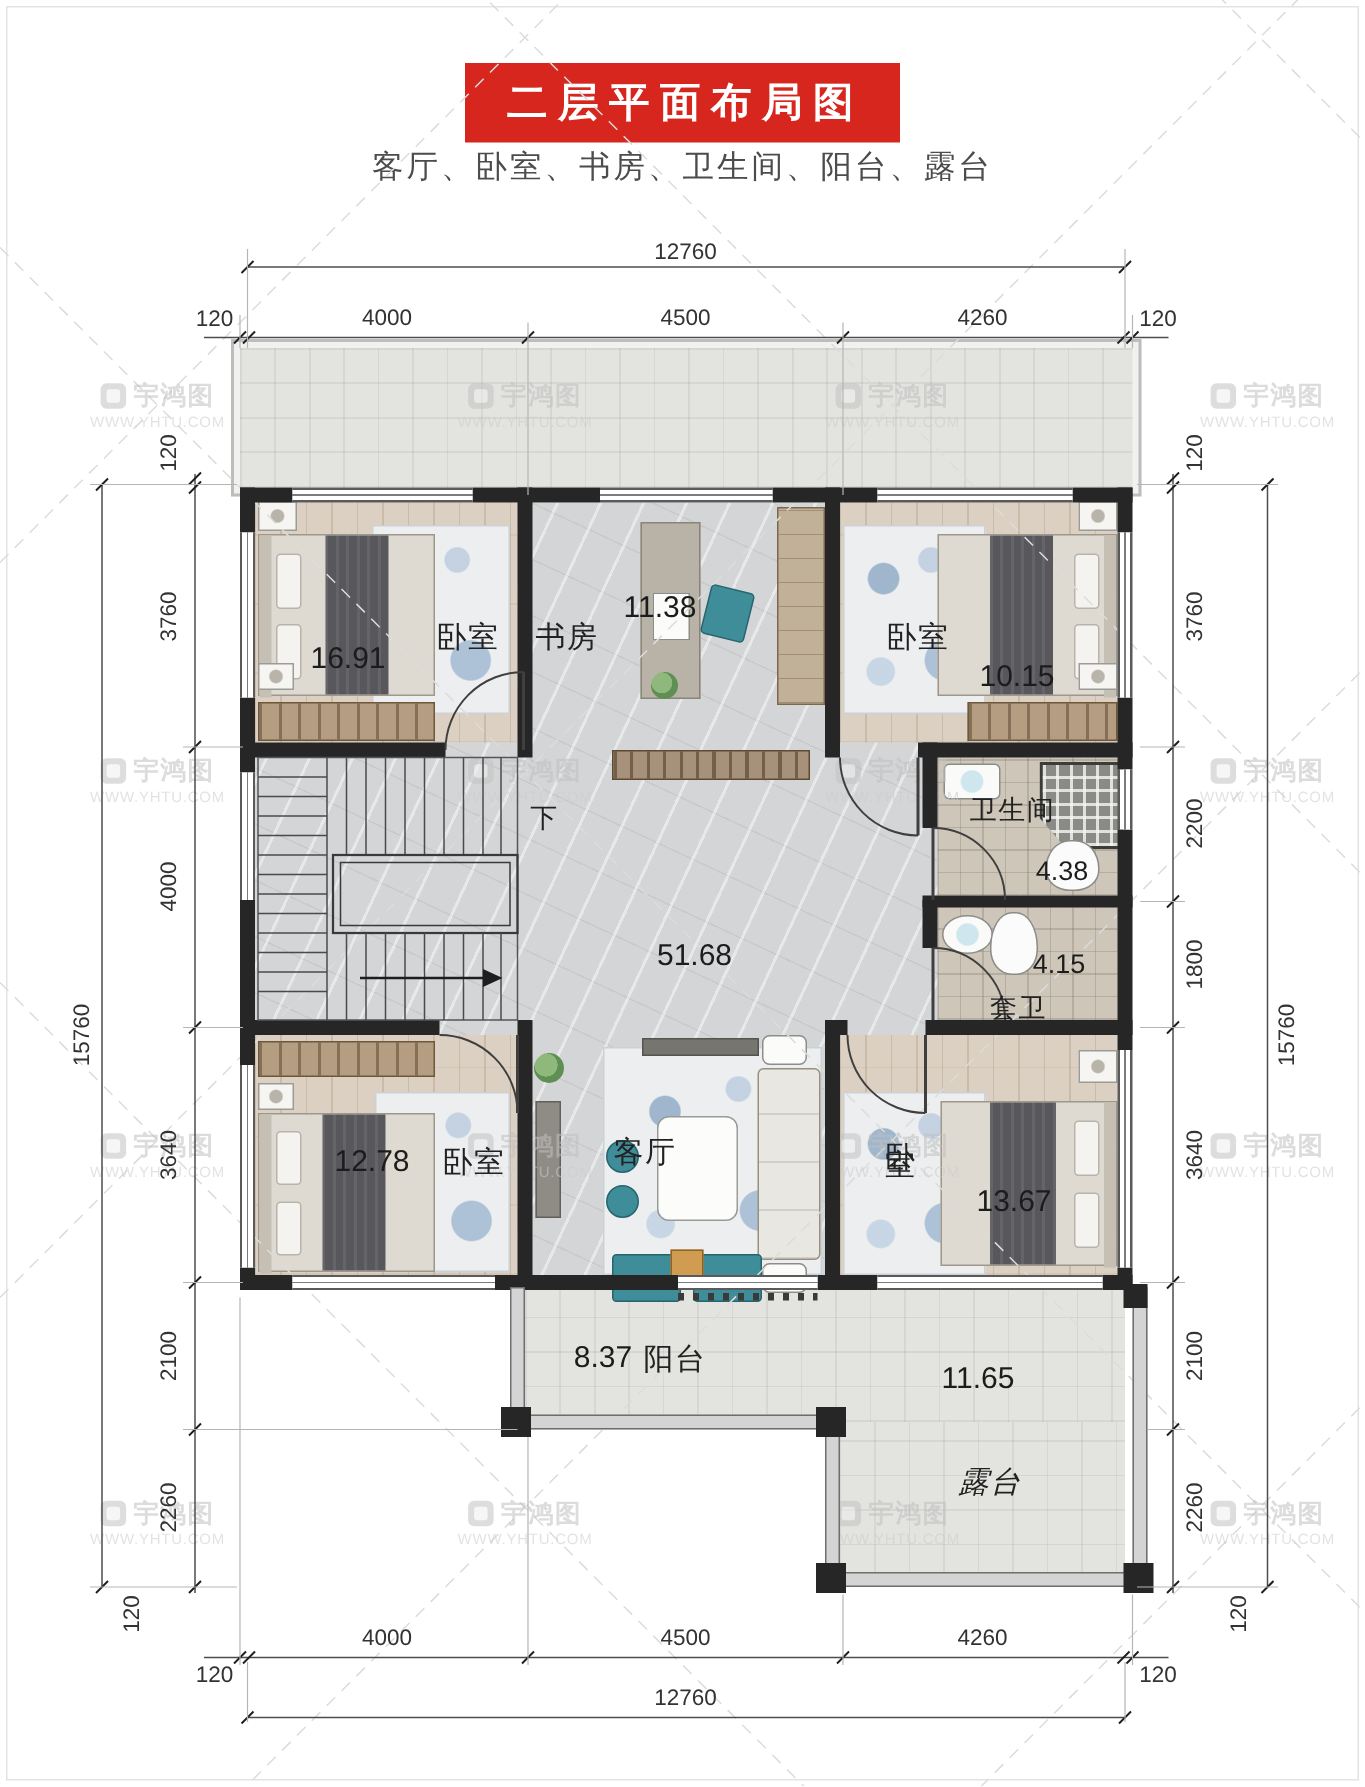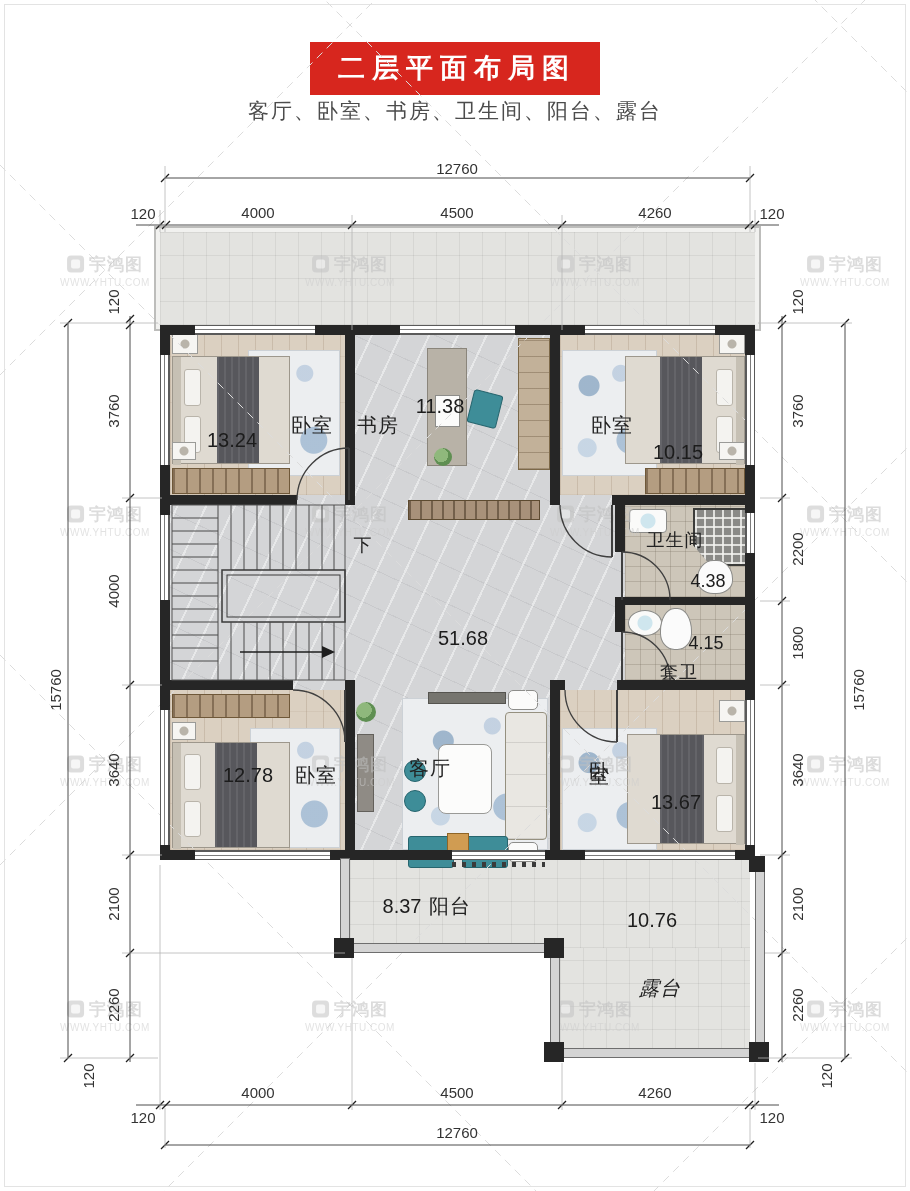--- a/index.html
+++ b/index.html
@@ -419,40 +419,40 @@
   <div class="dlabel v" style="left:797px;top:302px;">120</div>
   <div class="dlabel v" style="left:797px;top:411px;">3760</div>
   <div class="dlabel v" style="left:797px;top:549px;">2200</div>
   <div class="dlabel v" style="left:797px;top:643px;">1800</div>
   <div class="dlabel v" style="left:797px;top:770px;">3640</div>
   <div class="dlabel v" style="left:797px;top:904px;">2100</div>
   <div class="dlabel v" style="left:797px;top:1005px;">2260</div>
   <div class="dlabel v" style="left:826px;top:1076px;">120</div>
   <div class="dlabel v big" style="left:858px;top:690px;">15760</div>
 
-  <div class="alabel" style="left:232px;top:440px;">13.24</div>
+  <div class="alabel" style="left:232px;top:440px;">16.91</div>
   <div class="rlabel" style="left:312px;top:425px;">卧室</div>
   <div class="rlabel" style="left:378px;top:425px;">书房</div>
   <div class="alabel" style="left:440px;top:406px;">11.38</div>
   <div class="rlabel" style="left:612px;top:425px;">卧室</div>
   <div class="alabel" style="left:678px;top:452px;">10.15</div>
   <div class="rlabel" style="left:675px;top:540px;font-size:18px;">卫生间</div>
   <div class="alabel" style="left:708px;top:581px;font-size:18px;">4.38</div>
   <div class="alabel" style="left:706px;top:643px;font-size:18px;">4.15</div>
   <div class="rlabel" style="left:679px;top:672px;font-size:18px;">套卫</div>
   <div class="alabel" style="left:463px;top:638px;">51.68</div>
   <div class="rlabel" style="left:363px;top:545px;font-size:18px;">下</div>
   <div class="alabel" style="left:248px;top:775px;">12.78</div>
   <div class="rlabel" style="left:316px;top:775px;">卧室</div>
   <div class="rlabel" style="left:430px;top:768px;">客厅</div>
   <div class="rlabel vert" style="left:600px;top:748px;">卧室</div>
   <div class="alabel" style="left:676px;top:802px;">13.67</div>
   <div class="alabel" style="left:402px;top:906px;">8.37</div>
   <div class="rlabel" style="left:450px;top:906px;">阳台</div>
-  <div class="alabel" style="left:652px;top:920px;">10.76</div>
+  <div class="alabel" style="left:652px;top:920px;">11.65</div>
   <div class="rlabel" style="left:660px;top:988px;font-style:italic;">露台</div>
 
   <div class="wm" style="left:105px;top:270px;">
       <div class="wm-row">
         <span class="wm-logo"></span>
         <span class="wm-brand">宇鸿图</span>
       </div>
       <div class="wm-url">WWW.YHTU.COM</div>
     </div>
   <div class="wm" style="left:350px;top:270px;">

